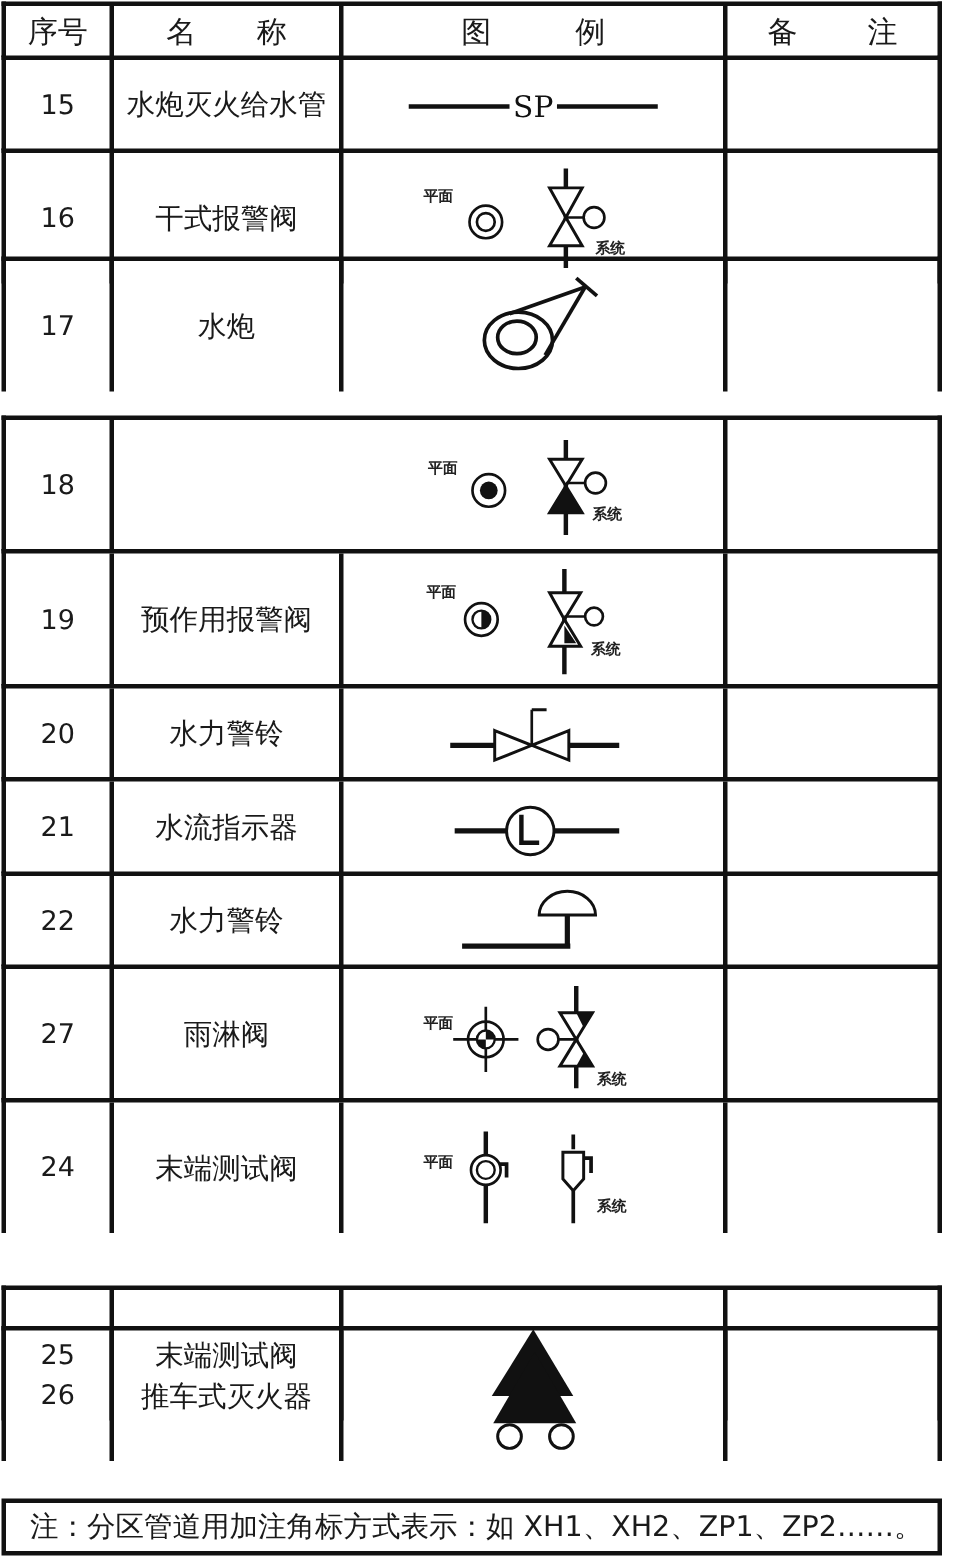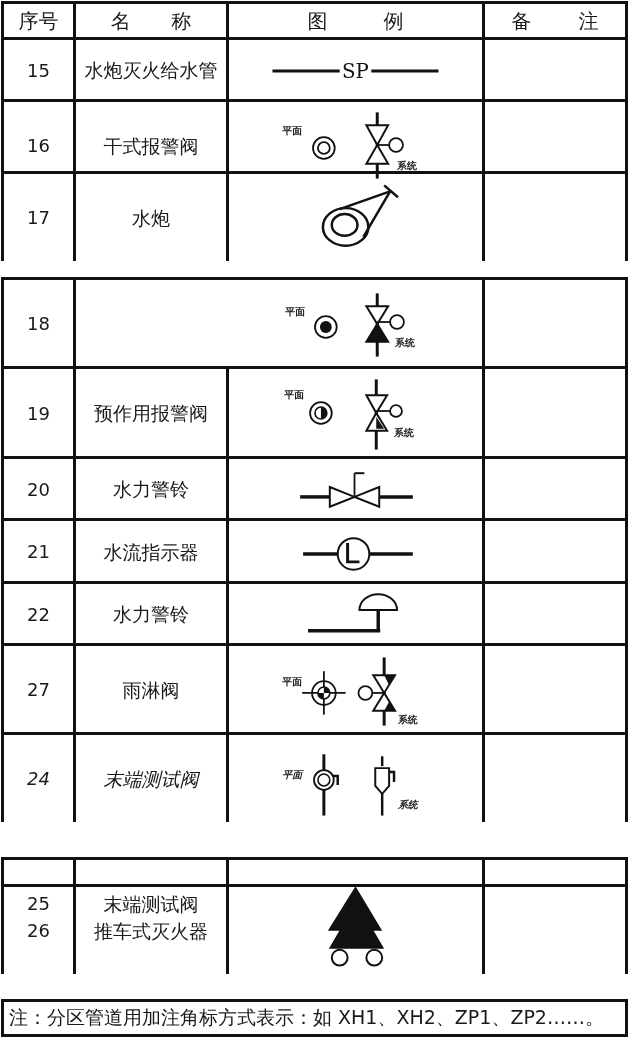--- a/index.html
+++ b/index.html
@@ -7,21 +7,21 @@
   body { position: relative; font-family: "DejaVu Sans", "Liberation Sans", sans-serif; color: #1a1a1a; }
   .table { position: absolute; left: 1px; top: 1px; width: 627px; }
   .row { position: absolute; left: 0; width: 627px; border-left: 3px solid #111; border-right: 3px solid #111; border-top: 3px solid #111; }
   .cell { position: absolute; top: 0; bottom: 0; display: flex; align-items: center; justify-content: center; text-align: left; }
   .c-no { left: 0; width: 72px; border-right: 3px solid #111; font-size: 18px; }
   .c-name { left: 72px; width: 153px; border-right: 3px solid #111; font-size: 19px; line-height: 26px; padding: 0 8px; }
   .c-sym { left: 225px; width: 256px; border-right: 3px solid #111; }
   .c-note { left: 481px; width: 140px; }
   .hdr { font-size: 20px; letter-spacing: 0; }
   .hdr .spread { display: flex; justify-content: space-between; width: 60%; }
-  .note-row { position: absolute; left: 1px; top: 999px; width: 627px; height: 38px; border: 3px solid #111; font-size: 19px; display: flex; align-items: center; padding-left: 5px; white-space: nowrap; }
+  .note-row { position: absolute; left: 1px; top: 999px; width: 627px; height: 38px; border: 3px solid #111; font-size: 19px; display: flex; align-items: center; padding-left: 16px; white-space: nowrap; }
   svg { display: block; }
   .lbl { font-family: "DejaVu Serif", "Liberation Serif", serif; font-size: 10px; font-weight: bold; fill: #222; }
 </style>
 </head>
 <body>
 
 <div class="table">
 
   <div class="row" style="top:0;height:37px;">
     <div class="cell c-no hdr">序号</div>
@@ -192,21 +192,21 @@
         <polygon points="157,28 168,28 162,38" fill="#111"></polygon>
         <polygon points="162,55 168,64 157,64" fill="#111"></polygon>
         <line x1="145" y1="46" x2="157" y2="46" stroke="#111" stroke-width="1.8"></line>
         <circle cx="138" cy="46" r="7" fill="#fff" stroke="#111" stroke-width="1.8"></circle>
         <text class="lbl" x="171" y="76">系统</text>
       </svg>
     </div>
     <div class="cell c-note"></div>
   </div>
 
-  <div class="row" style="top:731px;height:90px;font-style:italic;">
+  <div class="row" style="top:731px;height:90px;">
     <div class="cell c-no">24</div>
     <div class="cell c-name">末端测试阀</div>
     <div class="cell c-sym">
       <svg width="256" height="86" viewBox="0 0 256 86">
         <text class="lbl" x="54" y="42">平面</text>
         <line x1="96" y1="18" x2="96" y2="80" stroke="#111" stroke-width="3"></line>
         <circle cx="96" cy="44" r="10" fill="#fff" stroke="#111" stroke-width="1.8"></circle>
         <circle cx="96" cy="44" r="6" fill="#fff" stroke="#111" stroke-width="1.6"></circle>
         <path d="M105,40 L110,40 L110,49" fill="none" stroke="#111" stroke-width="2.5"></path>
         <line x1="155" y1="20" x2="155" y2="30" stroke="#111" stroke-width="2.5"></line>

